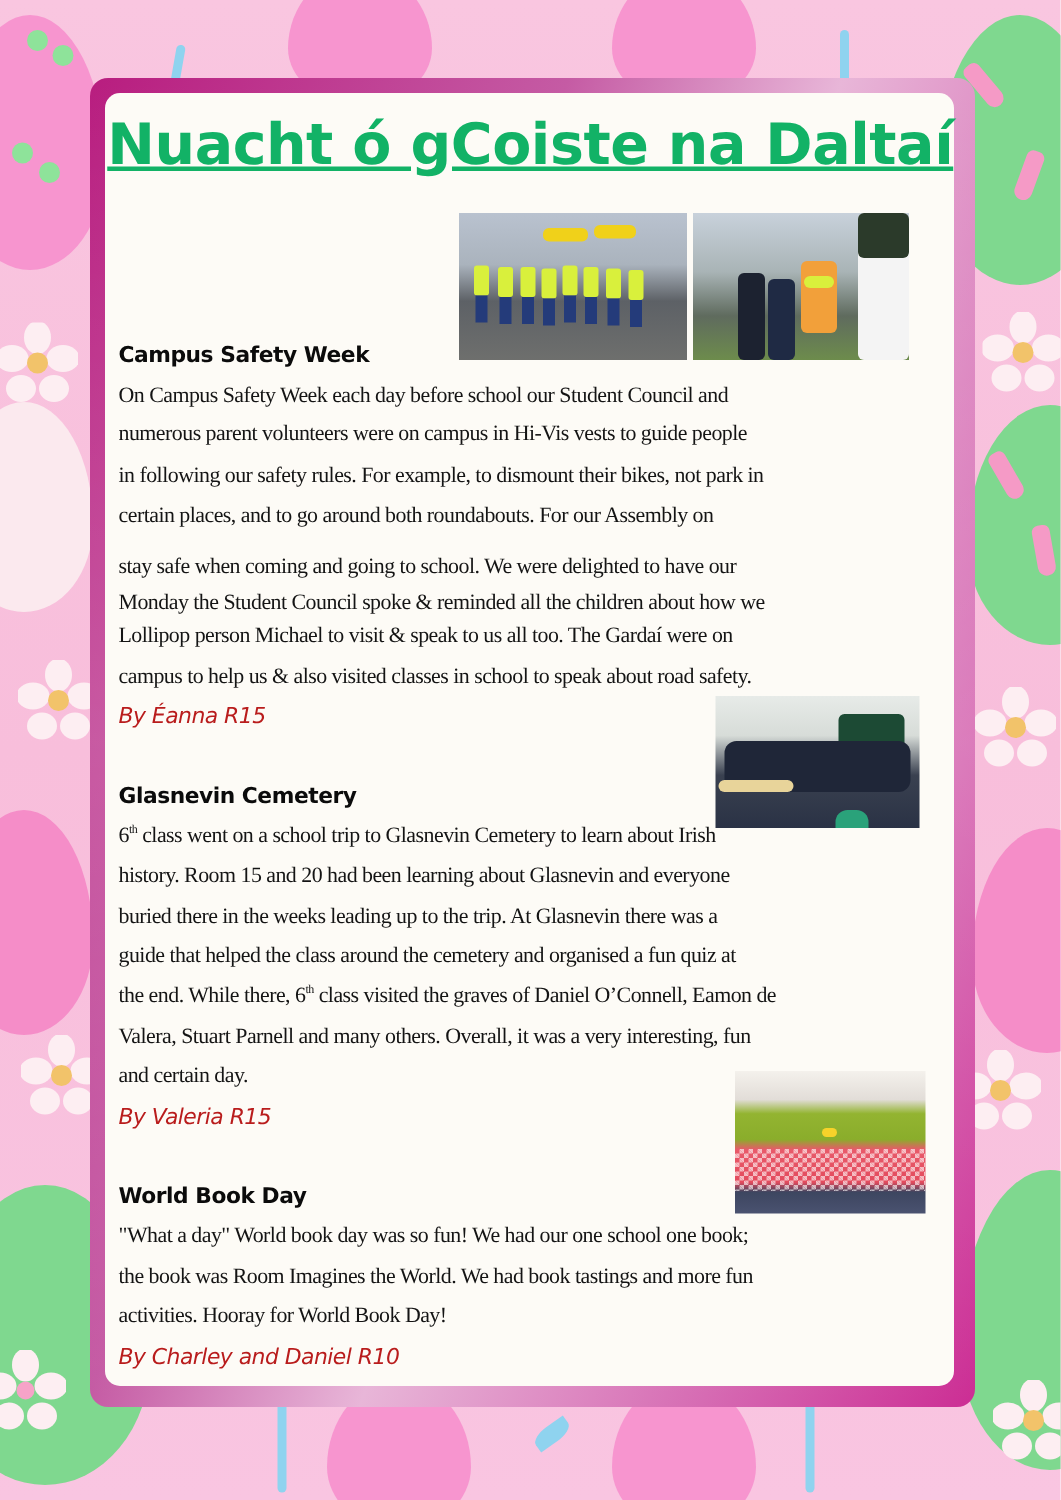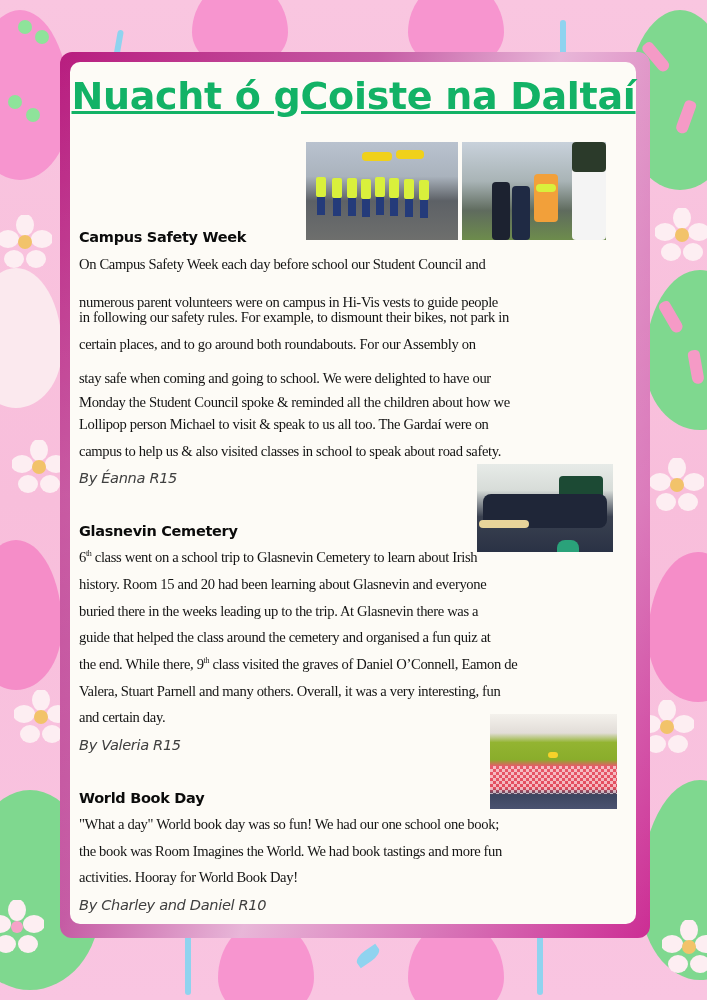--- a/index.html
+++ b/index.html
@@ -34,21 +34,21 @@
     position: absolute; left: 70px; top: 62px; width: 566px; height: 862px;
     background: #fdfbf6; border-radius: 10px;
   }
   .title {
     position: absolute; left: 0; right: 0; top: 74px; text-align: center;
     color: #12b266; font-weight: bold; font-size: 38px; letter-spacing: -0.3px;
     font-family: "DejaVu Sans", sans-serif;
   }
   .heading { position: absolute; left: 79px; font-weight: bold; font-size: 14.5px; color: #0b0b0b; font-family: "DejaVu Sans", sans-serif; letter-spacing: -0.3px; }
   .line { position: absolute; left: 79px; font-size: 14.6px; color: #141414; white-space: nowrap; font-family: Liberation Serif, serif; letter-spacing: -0.35px; }
-  .byline { position: absolute; left: 79px; font-size: 14.6px; font-style: italic; color: #404040; font-family: "DejaVu Sans", sans-serif; letter-spacing: -0.35px; }
+  .byline { position: absolute; left: 79px; font-size: 14.6px; font-style: italic; color: #b91c1c; font-family: "DejaVu Sans", sans-serif; letter-spacing: -0.35px; }
   sup { font-size: 8px; vertical-align: 6px; line-height: 0; }
 
   .photo { position: absolute; overflow: hidden; }
   .ph1 { left: 306px; top: 142px; width: 152px; height: 98px;
     background: linear-gradient(180deg, #b9c2cf 0%, #aab3bd 35%, #5d6166 60%, #6e6f6d 100%); }
   .ph2 { left: 462px; top: 142px; width: 144px; height: 98px;
     background: linear-gradient(180deg, #c8d1db 0%, #a9b4b6 40%, #5f6b5e 70%, #6d8c4c 100%); }
   .ph3 { left: 477px; top: 464px; width: 136px; height: 88px;
     background: linear-gradient(180deg, #e7ebe8 0%, #d7dcd8 30%, #3a4150 60%, #2a3245 100%); }
   .ph4 { left: 490px; top: 714px; width: 127px; height: 95px;
@@ -220,35 +220,35 @@
   <div class="person" style="left:2px;top:56px;width:50px;height:8px;background:#e8d49a;"></div>
   <div class="person" style="left:80px;top:76px;width:22px;height:12px;background:#2aa27a;border-radius:8px 8px 0 0;"></div>
 </div>
 <div class="photo ph4">
   <div class="checker" style="left:0;top:52px;width:127px;height:28px;"></div>
   <div class="person" style="left:58px;top:38px;width:10px;height:6px;background:#f6d22a;"></div>
 </div>
 
 <div class="heading" style="top:229px;">Campus Safety Week</div>
 <div class="line" style="top:256px;">On Campus Safety Week each day before school our Student Council and</div>
-<div class="line" style="top:294px;">numerous parent volunteers were on campus in Hi-Vis vests to guide people</div>
+<div class="line" style="top:281px;">numerous parent volunteers were on campus in Hi-Vis vests to guide people</div>
 <div class="line" style="top:309px;">in following our safety rules. For example, to dismount their bikes, not park in</div>
 <div class="line" style="top:336px;">certain places, and to go around both roundabouts. For our Assembly on</div>
 <div class="line" style="top:363px;margin-top:31px;">Monday the Student Council spoke &amp; reminded all the children about how we</div>
 <div class="line" style="top:370px;">stay safe when coming and going to school. We were delighted to have our</div>
 <div class="line" style="top:416px;">Lollipop person Michael to visit &amp; speak to us all too. The Gardaí were on</div>
 <div class="line" style="top:443px;">campus to help us &amp; also visited classes in school to speak about road safety.</div>
 <div class="byline" style="top:469px;">By Éanna R15</div>
 
 <div class="heading" style="top:523px;">Glasnevin Cemetery</div>
 <div class="line" style="top:549px;"><span>6</span><sup>th</sup><span> class went on a school trip to Glasnevin Cemetery to learn about Irish</span></div>
 <div class="line" style="top:576px;">history. Room 15 and 20 had been learning about Glasnevin and everyone</div>
 <div class="line" style="top:603px;">buried there in the weeks leading up to the trip. At Glasnevin there was a</div>
 <div class="line" style="top:629px;">guide that helped the class around the cemetery and organised a fun quiz at</div>
-<div class="line" style="top:656px;"><span>the end. While there, 9</span><sup>th</sup><span> class visited the graves of Daniel O’Connell, Eamon de</span></div>
+<div class="line" style="top:656px;"><span>the end. While there, 6</span><sup>th</sup><span> class visited the graves of Daniel O’Connell, Eamon de</span></div>
 <div class="line" style="top:683px;">Valera, Stuart Parnell and many others. Overall, it was a very interesting, fun</div>
 <div class="line" style="top:709px;">and certain day.</div>
 <div class="byline" style="top:736px;">By Valeria R15</div>
 
 <div class="heading" style="top:790px;">World Book Day</div>
 <div class="line" style="top:816px;">"What a day" World book day was so fun! We had our one school one book;</div>
 <div class="line" style="top:843px;">the book was Room Imagines the World. We had book tastings and more fun</div>
 <div class="line" style="top:869px;">activities. Hooray for World Book Day!</div>
 <div class="byline" style="top:896px;">By Charley and Daniel R10</div>
 

